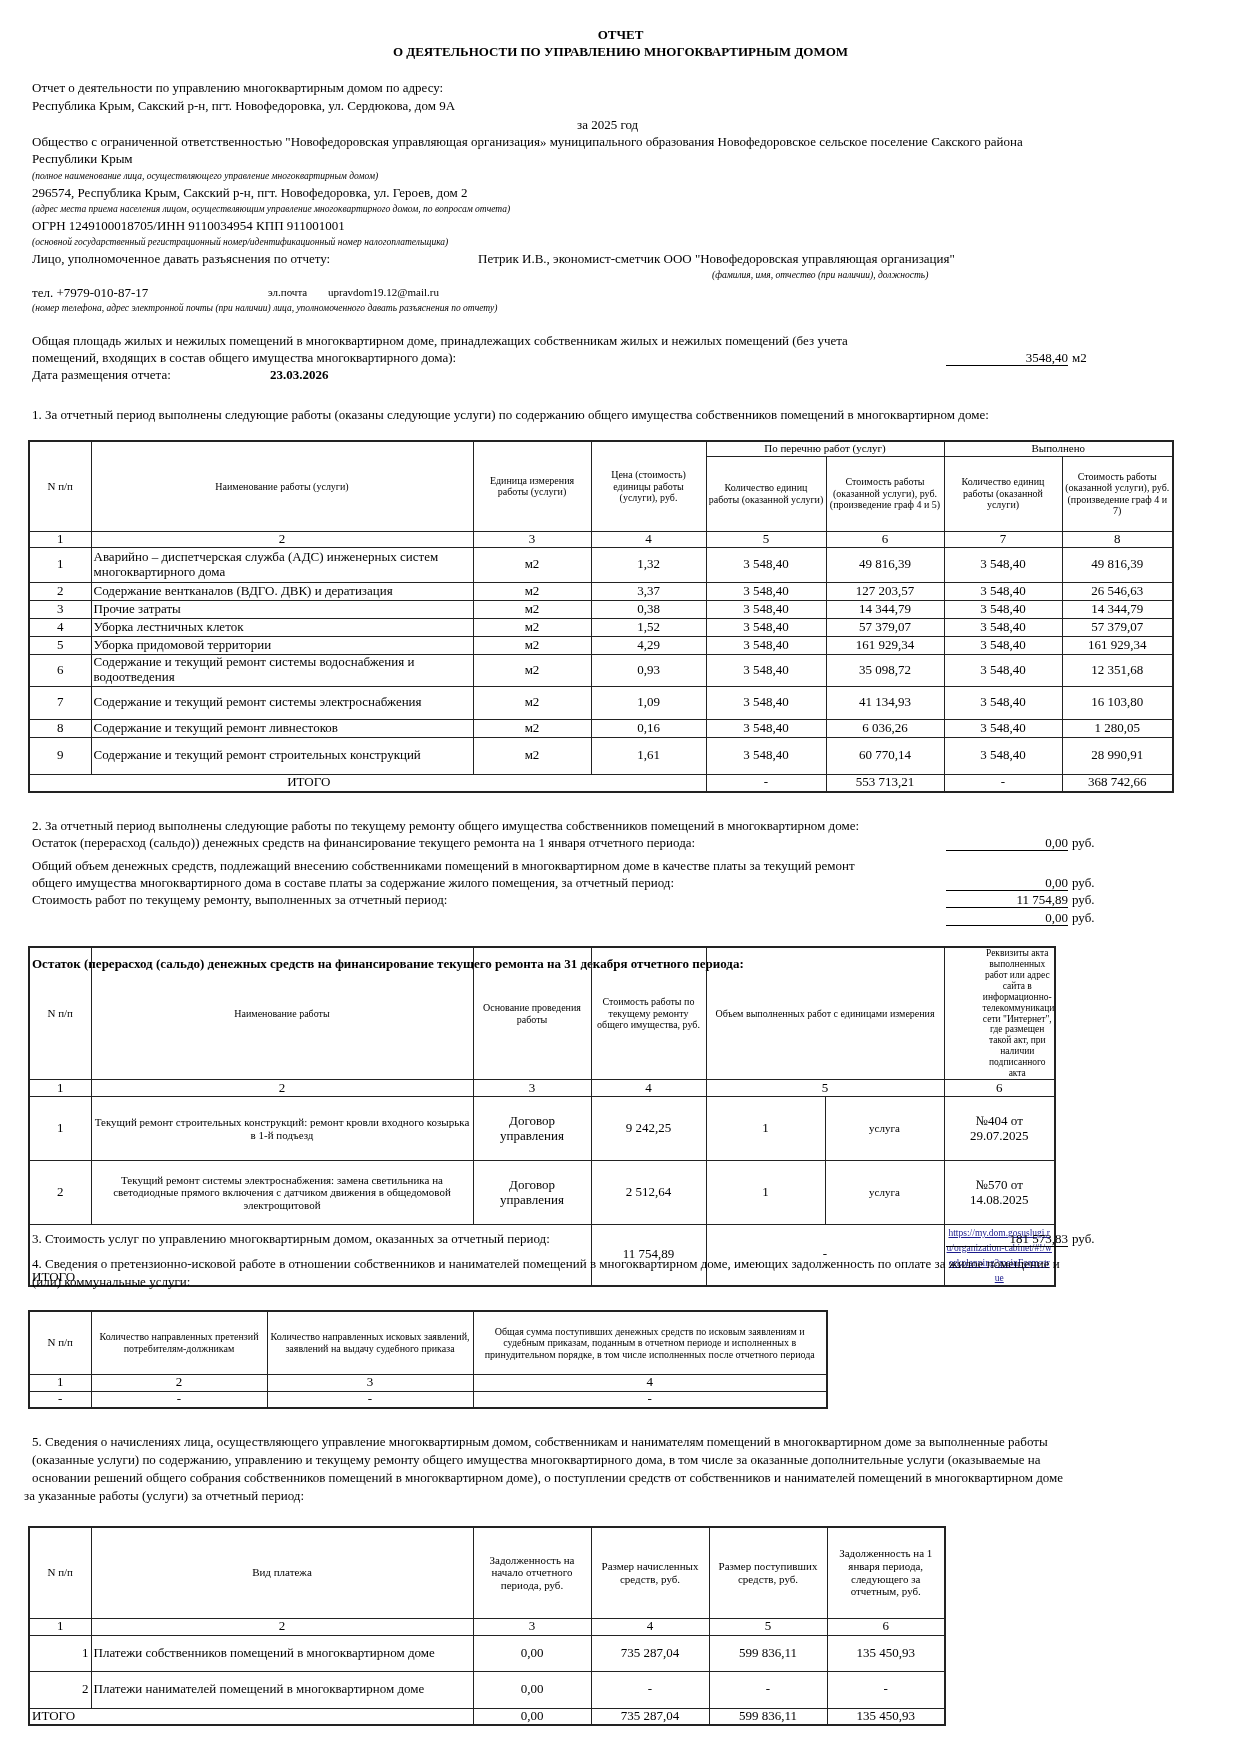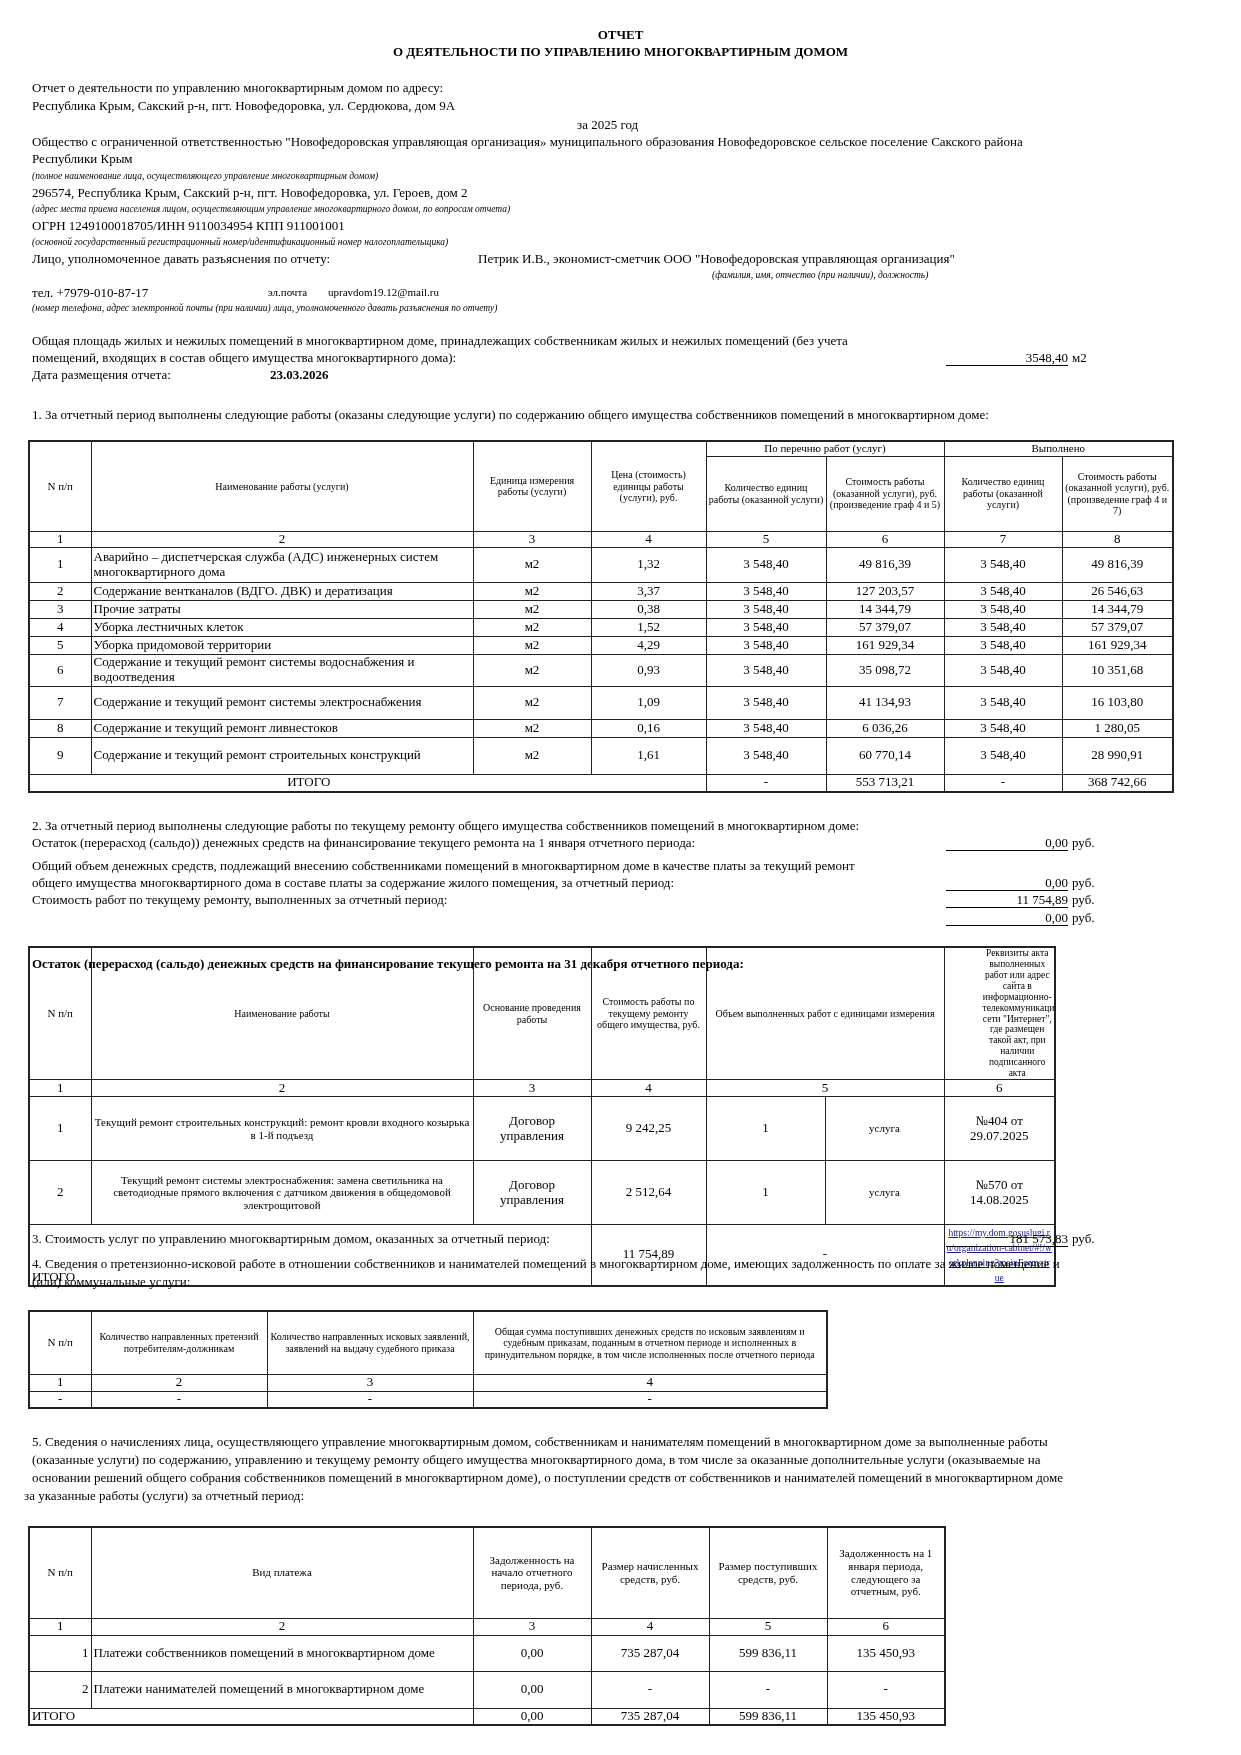--- a/index.html
+++ b/index.html
@@ -143,21 +143,21 @@
     <td>161 929,34</td>
   </tr>
   <tr style="height:32px;">
     <td>6</td>
     <td class="left">Содержание и текущий ремонт системы водоснабжения и водоотведения</td>
     <td>м2</td>
     <td>0,93</td>
     <td>3 548,40</td>
     <td>35 098,72</td>
     <td>3 548,40</td>
-    <td>10 351,68</td>
+    <td>12 351,68</td>
   </tr>
   <tr style="height:33px;">
     <td>7</td>
     <td class="left">Содержание и текущий ремонт системы электроснабжения</td>
     <td>м2</td>
     <td>1,09</td>
     <td>3 548,40</td>
     <td>41 134,93</td>
     <td>3 548,40</td>
     <td>16 103,80</td>

